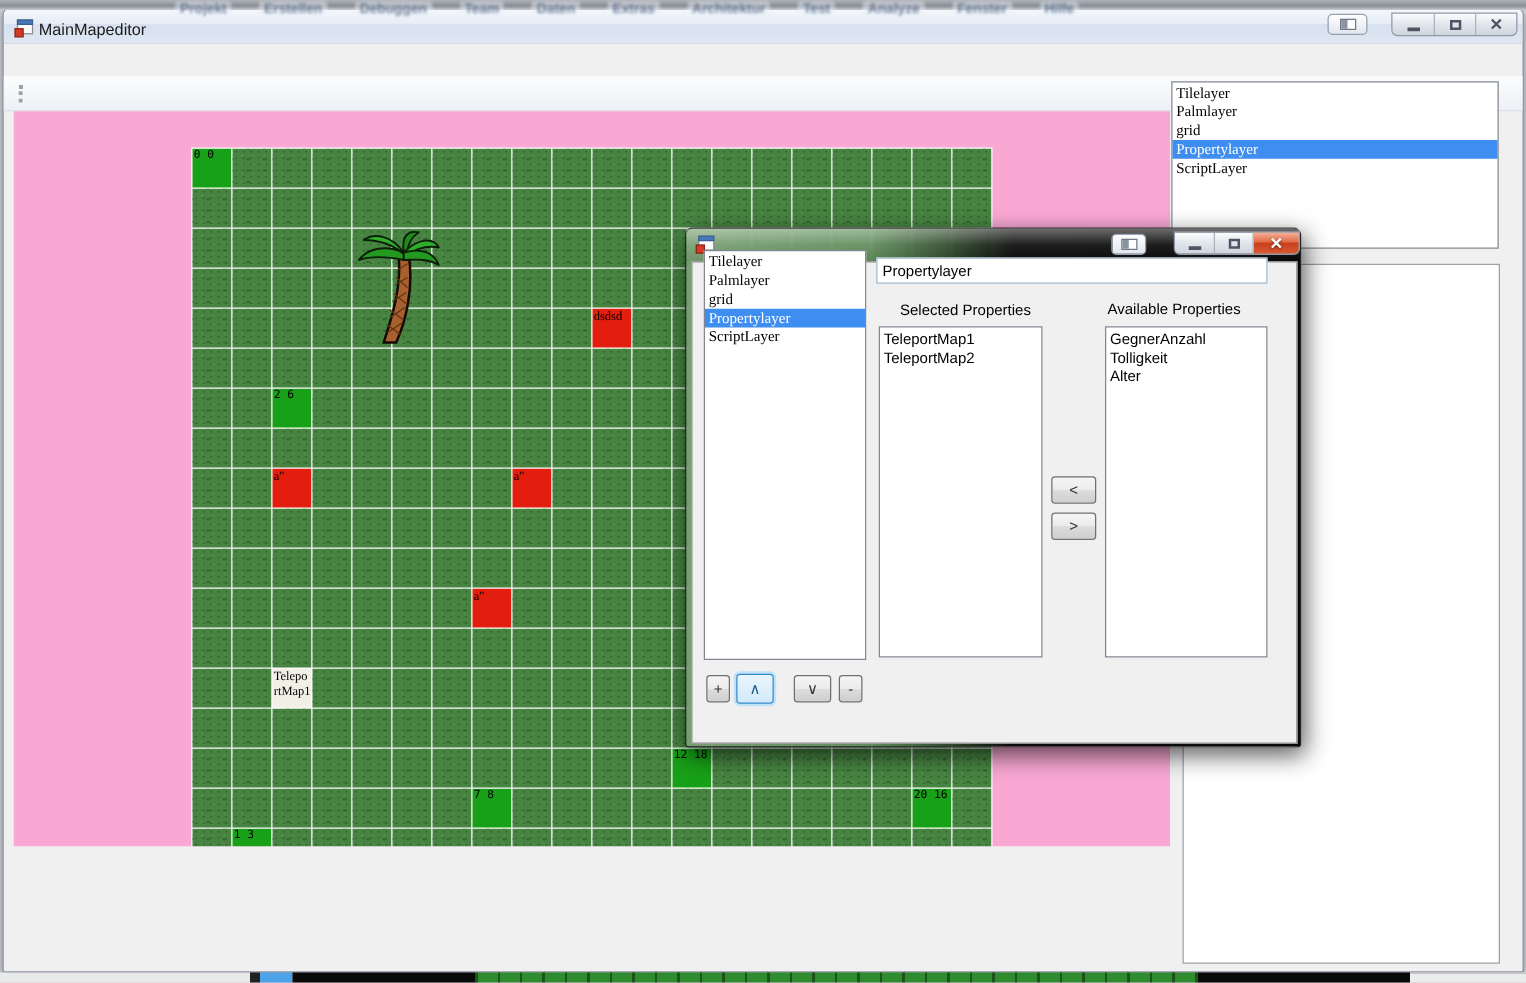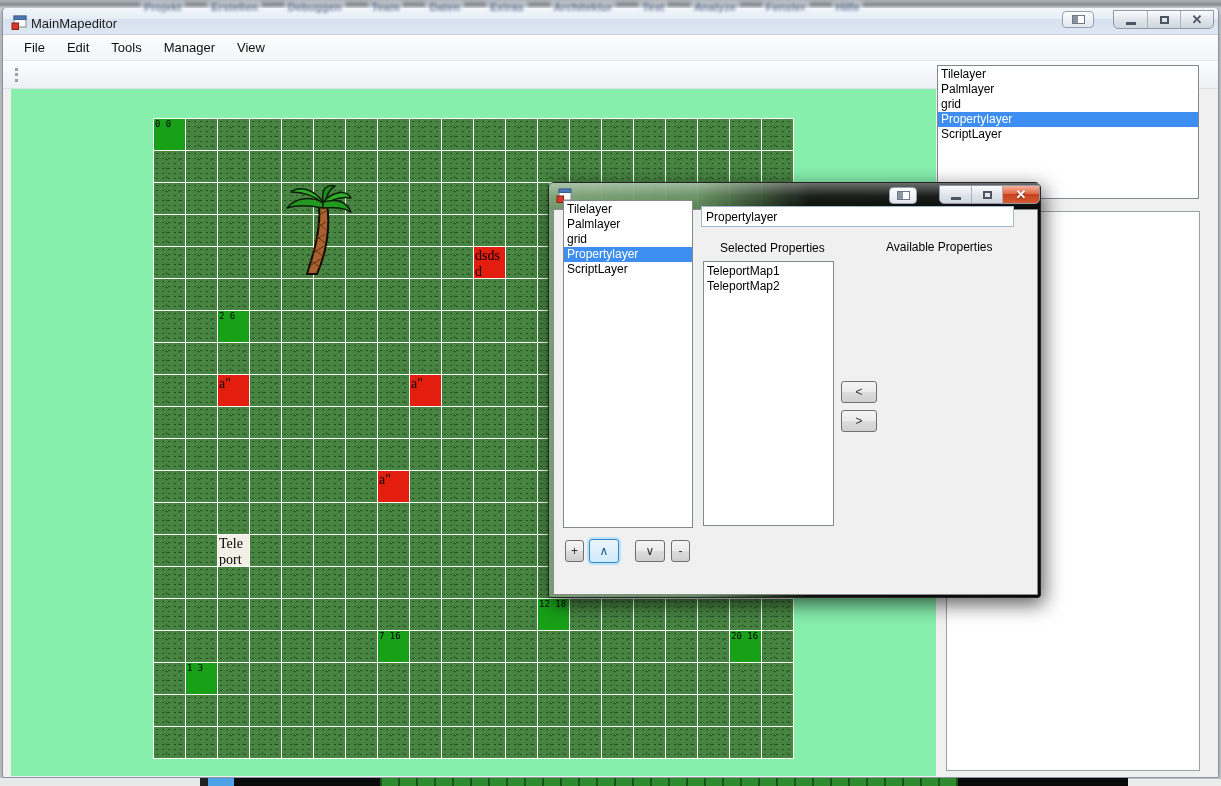--- a/index.html
+++ b/index.html
@@ -48,41 +48,41 @@
   .menubar { position:absolute; left:0; top:28px; width:100%; height:26px;
     background:linear-gradient(180deg,#fdfdfe,#f2f4f7); display:flex; align-items:center;
     padding-left:10px; border-bottom:1px solid #e4e7ec; }
   .menu-item { font-size:13px; color:#101010; padding:4px 11px; }
   .toolbar { position:absolute; left:0; top:54px; width:100%; height:28px;
     background:linear-gradient(180deg,#fcfdfe,#edf0f4); border-bottom:1px solid #dde1e7; }
   .grip { position:absolute; left:12px; top:7px; height:14px; width:3px;
     border-left:3px dotted #99a1ad; }
 
   
-  .canvas { position:absolute; left:8px; top:82px; width:925px; height:687px; background:#86efac; overflow:hidden; }
+  .canvas { position:absolute; left:8px; top:82px; width:925px; height:588px; background:#f9a8d4; overflow:hidden; }
   .map { position:absolute; left:142px; top:29px; padding:1px; background:#fff;
     display:grid; grid-template-columns:repeat(20,31px); grid-auto-rows:31px; gap:1px; }
   .tile { width:31px; height:31px; overflow:hidden; font-size:9px; line-height:1.1;
     color:#000; padding:1px 0 0 1px; }
   .t-g { background-color:#478442; background-image:
       radial-gradient(rgba(14,50,14,.65) 14%, transparent 16%),
       radial-gradient(rgba(125,185,98,.45) 12%, transparent 14%),
       radial-gradient(rgba(24,68,24,.55) 15%, transparent 17%);
     background-size:6px 5px,9px 7px,13px 9px; background-position:0 0,3px 2px,6px 4px; }
   .t-green { background:#18a018; }
   .t-red { background:#e41e0e; }
   .t-white { background:#f2f0e6; }
   .tile.num { font-family:"DejaVu Sans Mono", monospace; font-size:9px; }
-  .tile.txt { font-family:"Liberation Serif", serif; font-size:14px; word-break:break-all; line-height:1.15; }
+  .tile.txt { font-family:"Liberation Serif", serif; font-size:10px; word-break:break-all; line-height:1.15; }
   .palm { position:absolute; left:270px; top:95px; width:72px; height:92px; }
 
   
   .layers-list { position:absolute; left:934px; top:58px; width:262px; height:134px;
     background:#fff; border:1px solid #828790; z-index:3; font-size:12px; padding-top:1px; }
-  .layers-list .row, .dlg-layers .row { padding:0 3px; height:15px; line-height:15px; color:#000; }
+  .layers-list .row, .dlg-layers .row { padding:0 3px; height:15px; line-height:15px; color:#000;font-family:Liberation Serif, serif; }
   .row.selected { background:#3d8ef0; color:#fff; }
   .side-panel { position:absolute; left:943px; top:204px; width:254px; height:560px;
     background:#fff; border:1px solid #9aa0a6; }
 
   
   .dialog { position:absolute; left:548px; top:182px; width:493px; height:416px; z-index:50;
     border:1px solid #252525; border-radius:6px 6px 3px 3px;
     background:linear-gradient(90deg, rgba(122,160,116,.95), rgba(96,140,92,.95) 30%,
       rgba(40,62,36,.95) 44%, rgba(5,7,5,.97) 53%, rgba(2,2,2,.97));
     box-shadow:3px 6px 20px rgba(0,0,0,.65); }
@@ -169,27 +169,20 @@
         </div>
       <div class="cap-btn">
           <span class="glyph-max"></span>
         </div>
       <div class="cap-btn">
           <span class="glyph-x">✕</span>
         </div>
     </div>
   </div>
 
-  <div class="menubar" id="menubar">
-      <div class="menu-item">File</div>
-      <div class="menu-item">Edit</div>
-      <div class="menu-item">Tools</div>
-      <div class="menu-item">Manager</div>
-      <div class="menu-item">View</div>
-    </div>
   <div class="toolbar">
     <div class="grip"></div>
   </div>
 
   <div class="canvas">
     <div class="map" id="map">
         <div class="tile t-green num">0 0</div>
         <div class="tile t-g"></div>
         <div class="tile t-g"></div>
         <div class="tile t-g"></div>
@@ -509,21 +502,21 @@
         <div class="tile t-g"></div>
         <div class="tile t-g"></div>
         <div class="tile t-g"></div>
         <div class="tile t-g"></div>
         <div class="tile t-g"></div>
         <div class="tile t-g"></div>
         <div class="tile t-g"></div>
         <div class="tile t-g"></div>
         <div class="tile t-g"></div>
         <div class="tile t-g"></div>
-        <div class="tile t-green num">7 16</div>
+        <div class="tile t-green num">7 8</div>
         <div class="tile t-g"></div>
         <div class="tile t-g"></div>
         <div class="tile t-g"></div>
         <div class="tile t-g"></div>
         <div class="tile t-g"></div>
         <div class="tile t-g"></div>
         <div class="tile t-g"></div>
         <div class="tile t-g"></div>
         <div class="tile t-g"></div>
         <div class="tile t-g"></div>
@@ -654,20 +647,25 @@
         <div class="row selected">Propertylayer</div>
         <div class="row">ScriptLayer</div>
       </div>
     <input class="dlg-name" value="Propertylayer" style="">
     <div class="dlg-label lbl-sel">Selected Properties</div>
     <div class="dlg-label lbl-avail">Available Properties</div>
     <div class="listbox list-sel" id="selList">
         <div class="">TeleportMap1</div>
         <div class="">TeleportMap2</div>
       </div>
+    <div class="listbox list-avail" id="availList">
+        <div class="">GegnerAnzahl</div>
+        <div class="">Tolligkeit</div>
+        <div class="">Alter</div>
+      </div>
     <button class="btn arrow-btn arr-left">&lt;</button>
     <button class="btn arrow-btn arr-right">&gt;</button>
     <div class="bottom-btns" id="bottomBtns">
         <button class="btn bb-0">+</button>
         <button class="btn bb-1">∧</button>
         <button class="btn bb-2">∨</button>
         <button class="btn bb-3">-</button>
       </div>
   </div>
 </div>

